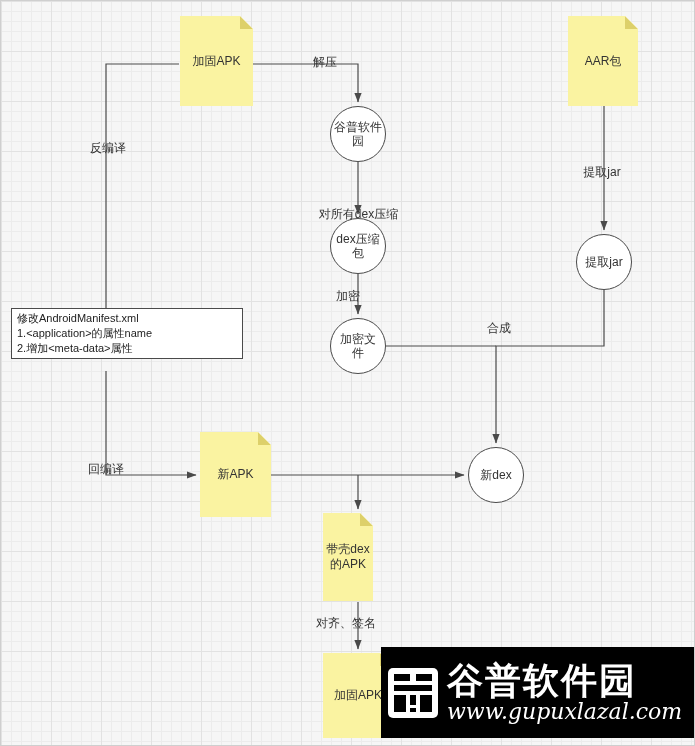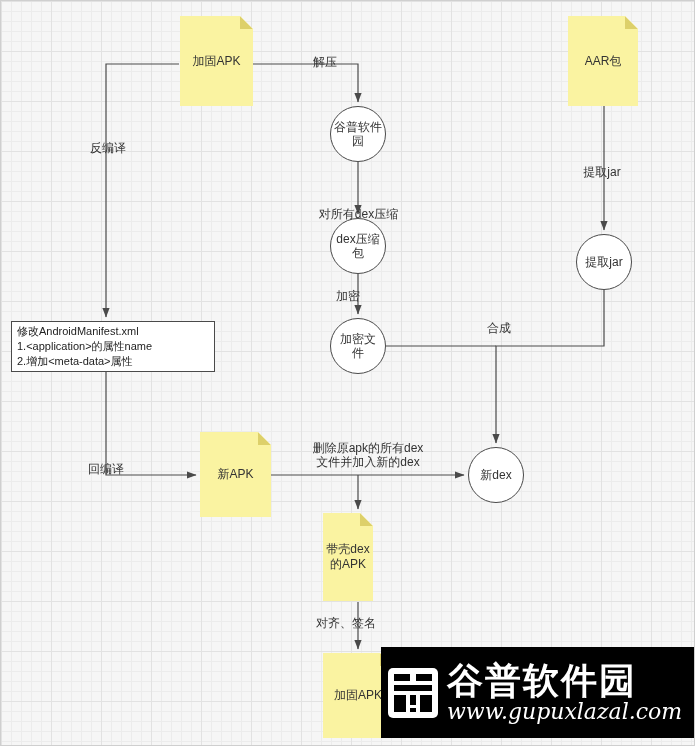--- a/index.html
+++ b/index.html
@@ -116,32 +116,30 @@
   </div>
 
   <div class="circle" style="left:575px;top:233px;">
     <span>提取jar</span>
   </div>
 
   <div class="circle" style="left:467px;top:446px;">
     <span>新dex</span>
   </div>
 
-  <div class="mbox" style="left:10px;top:320px;width:204px;height:51px;">修改AndroidManifest.xml
+  <div class="mbox" style="left:10px;top:307px;width:232px;height:51px;">修改AndroidManifest.xml
 1.&lt;application&gt;的属性name
 2.增加&lt;meta-data&gt;属性</div>
 
   <span class="elabel" style="left:303px;top:54px;width:42px;">解压</span>
   <span class="elabel" style="left:85px;top:140px;width:44px;">反编译</span>
   <span class="elabel" style="left:310px;top:184px;width:95px;margin-top:22px;">对所有dex压缩</span>
   <span class="elabel" style="left:331px;top:288px;width:32px;">加密</span>
   <span class="elabel" style="left:576px;top:164px;width:50px;">提取jar</span>
   <span class="elabel" style="left:482px;top:320px;width:32px;">合成</span>
-  <span class="elabel" style="left:304px;top:440px;width:126px;">删除原apk的所有dex
-文件并加入新的dex</span>
   <span class="elabel" style="left:83px;top:461px;width:44px;">回编译</span>
   <span class="elabel" style="left:310px;top:615px;width:70px;">对齐、签名</span>
 
   <div class="watermark">
     <svg width="52" height="52" viewBox="0 0 52 52">
       <rect x="1" y="1" width="50" height="50" rx="5" fill="#ffffff"></rect>
       <g fill="#000000">
         <rect x="7" y="7" width="16" height="7"></rect>
         <rect x="29" y="7" width="16" height="7"></rect>
         <rect x="7" y="18" width="38" height="6"></rect>

